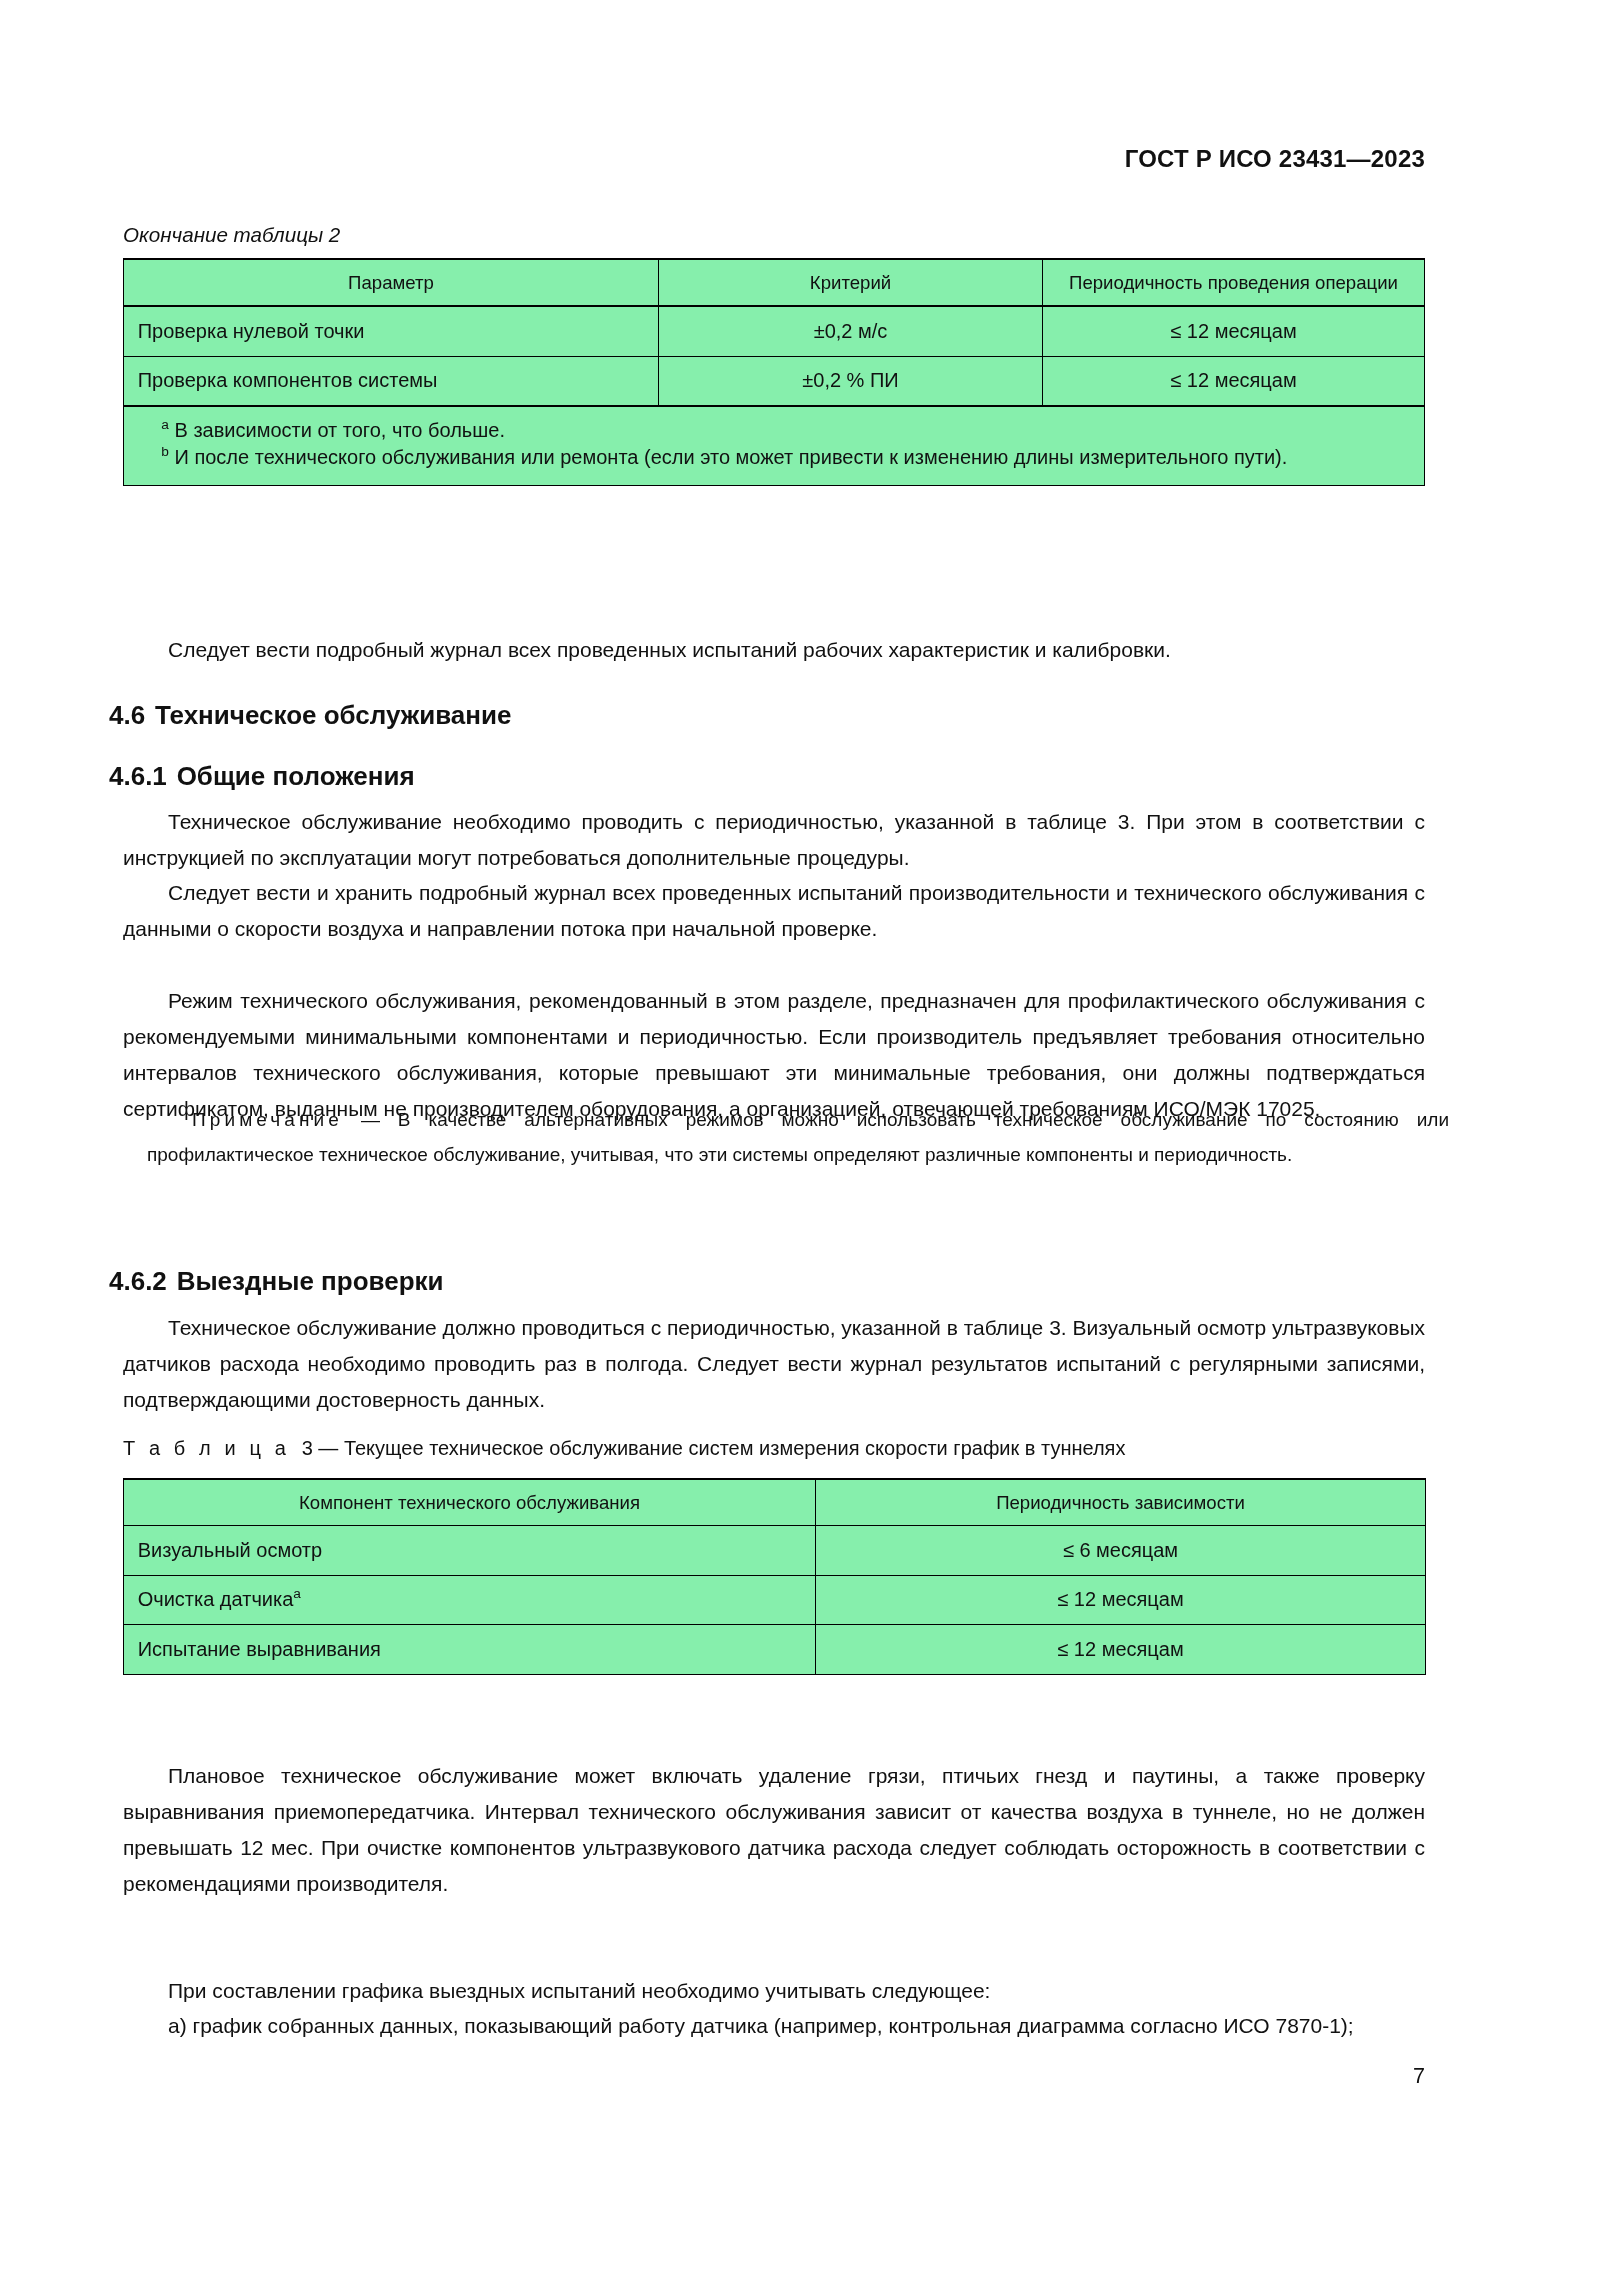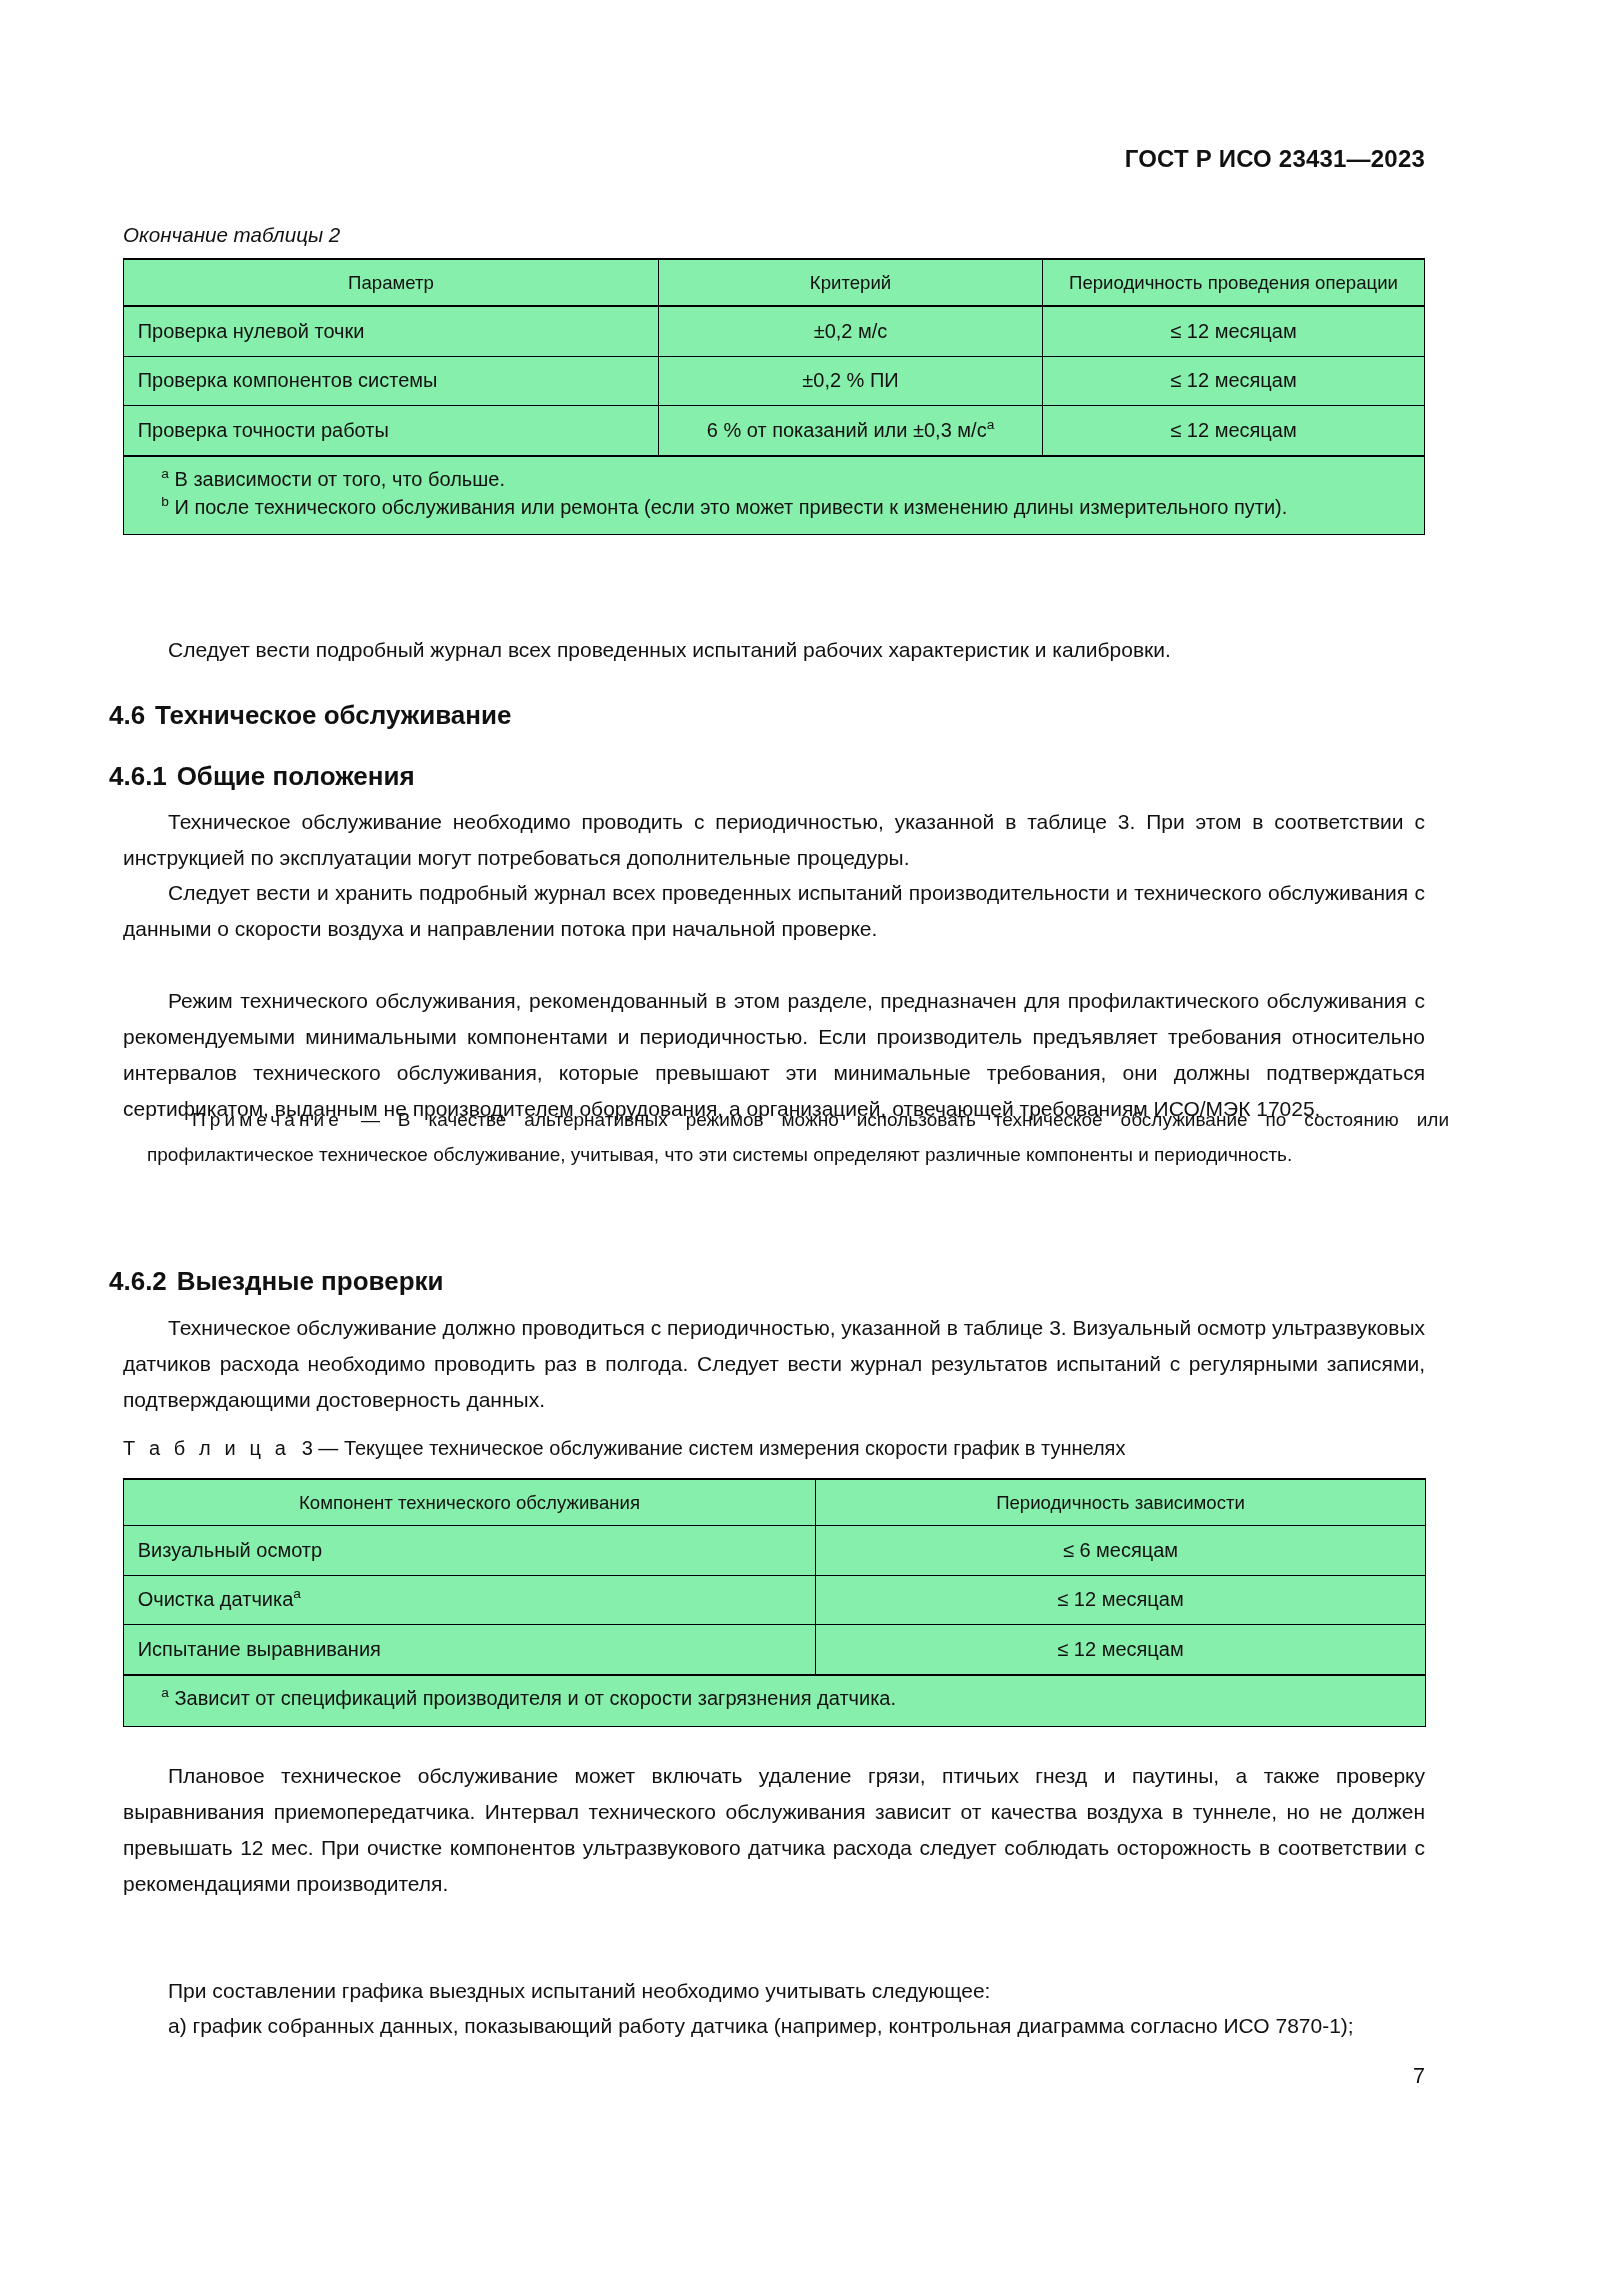--- a/index.html
+++ b/index.html
@@ -184,25 +184,20 @@
       <tr class="thick-top">
         <td class="cl">Проверка нулевой точки</td>
         <td class="cc">±0,2 м/с</td>
         <td class="cc">≤ 12 месяцам</td>
       </tr>
       <tr>
         <td class="cl">Проверка компонентов системы</td>
         <td class="cc">±0,2 % ПИ</td>
         <td class="cc">≤ 12 месяцам</td>
       </tr>
-      <tr>
-        <td class="cl">Проверка точности работы</td>
-        <td class="cc"><span>6 % от показаний или ±0,3 м/с</span><span class="fn-mark">a</span></td>
-        <td class="cc">≤ 12 месяцам</td>
-      </tr>
       <tr class="thick-top">
         <td class="note-cell" colspan="3">
           <span class="fn-line"><span class="fn-mark">a</span> <span>В зависимости от того, что больше.</span></span>
           <span class="fn-line-2"><span class="fn-mark">b</span> <span>И после технического обслуживания или ремонта (если это может привести к изменению длины измерительного пути).</span></span>
         </td>
       </tr>
     </tbody>
   </table>
 
   <div class="para" style="left:123px; top:632px;">Следует вести подробный журнал всех проведенных испытаний рабочих характеристик и калибровки.</div>
@@ -242,25 +237,20 @@
         <td class="cc">≤ 6 месяцам</td>
       </tr>
       <tr>
         <td class="cl"><span>Очистка датчика</span><span class="fn-mark">a</span></td>
         <td class="cc">≤ 12 месяцам</td>
       </tr>
       <tr>
         <td class="cl">Испытание выравнивания</td>
         <td class="cc">≤ 12 месяцам</td>
       </tr>
-      <tr class="thick-top">
-        <td class="note-cell" colspan="2">
-          <span class="fn-line"><span class="fn-mark">a</span> <span>Зависит от спецификаций производителя и от скорости загрязнения датчика.</span></span>
-        </td>
-      </tr>
     </tbody>
   </table>
 
   <div class="para" style="left:123px; top:1758px;">Плановое техническое обслуживание может включать удаление грязи, птичьих гнезд и паутины, а также проверку выравнивания приемопередатчика. Интервал технического обслуживания зависит от качества воздуха в туннеле, но не должен превышать 12 мес. При очистке компонентов ультразвукового датчика расхода следует соблюдать осторожность в соответствии с рекомендациями производителя.</div>
 
 
   <div class="para nojust" style="left:123px; top:1973px;">При составлении графика выездных испытаний необходимо учитывать следующее:</div>
 
   <div class="list-item" style="left:123px; top:2008px;">a)  график собранных данных, показывающий работу датчика (например, контрольная диаграмма согласно ИСО 7870-1);</div>
 

